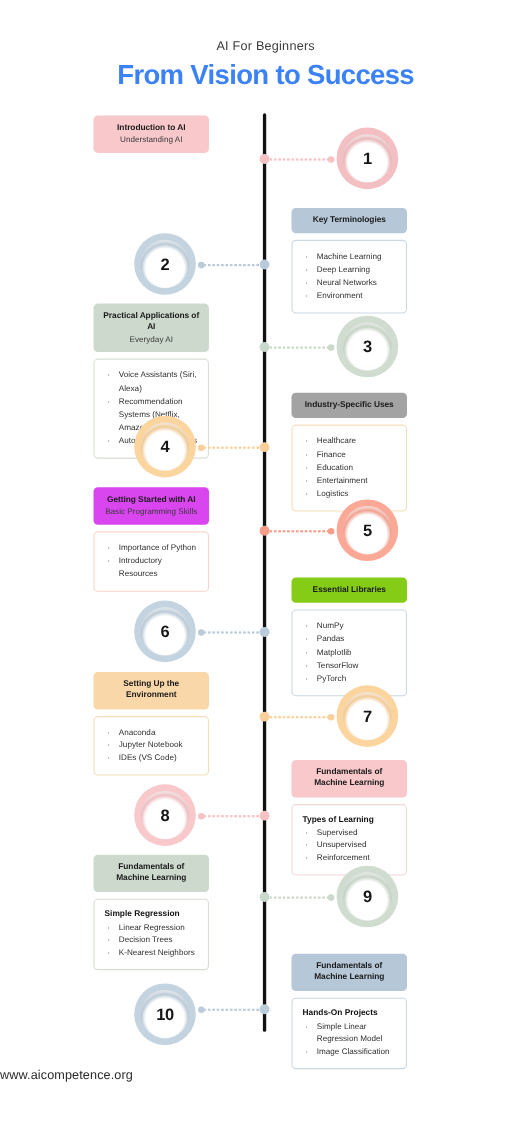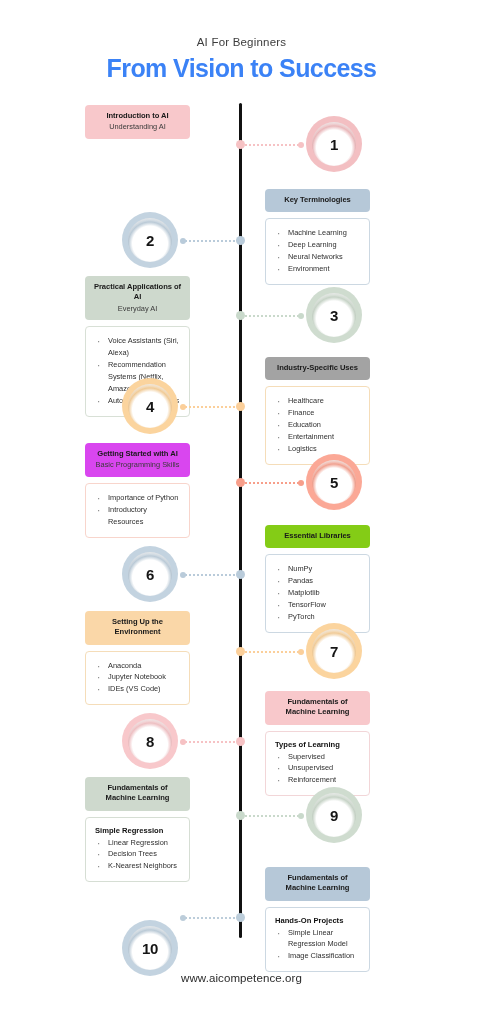--- a/index.html
+++ b/index.html
@@ -34,21 +34,20 @@
     position: absolute;
     left: 239px; top: 103px;
     width: 3px; height: 835px;
     background: #111111;
     border-radius: 2px;
   }
 
   
   .footer {
     position: absolute; left: 0; right: 0; top: 972px;
-    text-align: center;
     font-size: 11.5px; color: #2b2b2b; letter-spacing: .1px;
   }
 
   
   .card { position: absolute; width: 105px; }
   .card.left  { left: 85px; }
   .card.right { left: 265px; }
 
   .card-head {
     border-radius: 4px;
@@ -337,21 +336,21 @@
         </div>
         <div class="card-body" style="border-color: rgb(214, 222, 212);">
           <div class="sub">Simple Regression</div>
           <ul>
             <li>Linear Regression</li>
             <li>Decision Trees</li>
             <li>K-Nearest Neighbors</li>
           </ul>
         </div>
       </div>
-      <div class="circle" style="left: 122px; top: 920px;">
+      <div class="circle" style="left: 122px; top: 894px;">
         <div class="ring" style="background: rgb(195, 211, 224);"></div>
         <div class="inner"></div>
         <div class="num">10</div>
       </div>
       <div class="conn to-left" style="top: 913px; color: rgb(188, 205, 218); left: 180px; width: 65px;">
         <div class="line"></div>
         <div class="d-spine"></div>
         <div class="d-end"></div>
       </div>
       <div class="card right" style="top: 867px;">

